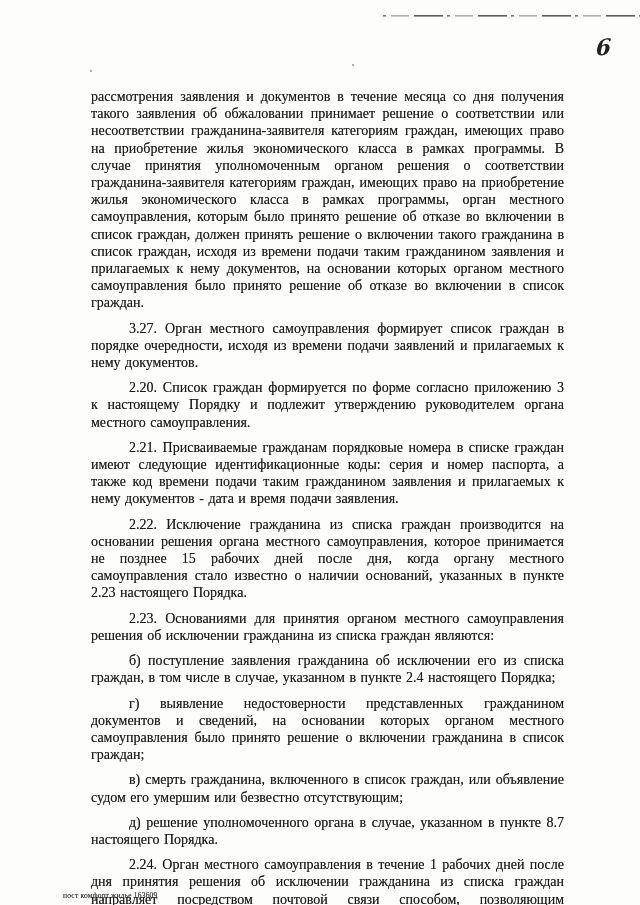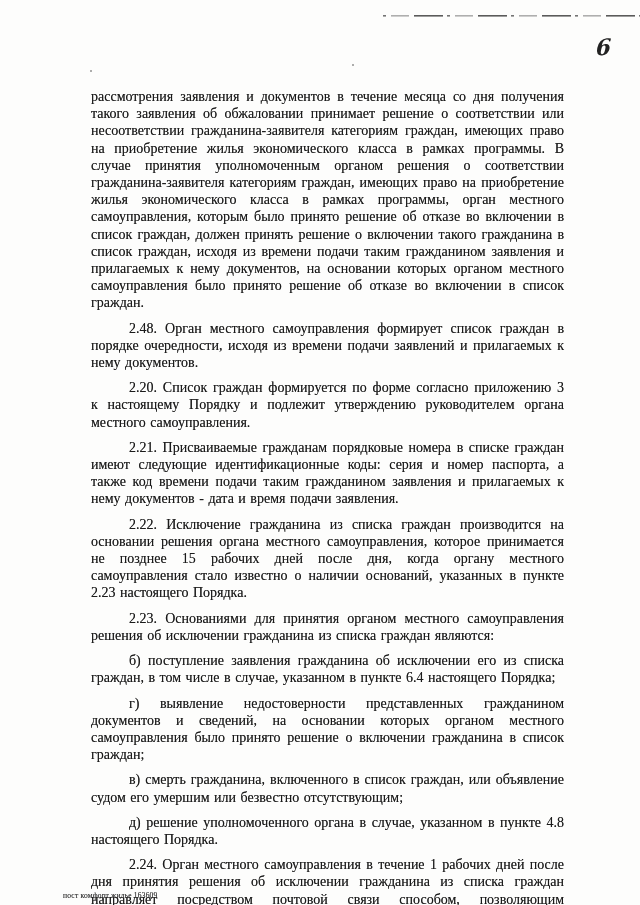--- a/index.html
+++ b/index.html
@@ -93,27 +93,27 @@
 
   <div class="scan-artifact-line"></div>
   <div class="scan-speck speck-1"></div>
   <div class="scan-speck speck-2"></div>
   <div class="scan-speck speck-3"></div>
 
   <div class="page-number">6</div>
 
   <div class="body-text">
     <p class="no-indent">рассмотрения заявления и документов в течение месяца со дня получения такого заявления об обжаловании принимает решение о соответствии или несоответствии гражданина-заявителя категориям граждан, имеющих право на приобретение жилья экономического класса в рамках программы. В случае принятия уполномоченным органом решения о соответствии гражданина-заявителя категориям граждан, имеющих право на приобретение жилья экономического класса в рамках программы, орган местного самоуправления, которым было принято решение об отказе во включении в список граждан, должен принять решение о включении такого гражданина в список граждан, исходя из времени подачи таким гражданином заявления и прилагаемых к нему документов, на основании которых органом местного самоуправления было принято решение об отказе во включении в список граждан.</p>
-    <p>2.48. Орган местного самоуправления формирует список граждан в порядке очередности, исходя из времени подачи заявлений и прилагаемых к нему документов.</p>
+    <p>3.27. Орган местного самоуправления формирует список граждан в порядке очередности, исходя из времени подачи заявлений и прилагаемых к нему документов.</p>
     <p>2.20. Список граждан формируется по форме согласно приложению 3 к настоящему Порядку и подлежит утверждению руководителем органа местного самоуправления.</p>
     <p>2.21. Присваиваемые гражданам порядковые номера в списке граждан имеют следующие идентификационные коды: серия и номер паспорта, а также код времени подачи таким гражданином заявления и прилагаемых к нему документов - дата и время подачи заявления.</p>
     <p>2.22. Исключение гражданина из списка граждан производится на основании решения органа местного самоуправления, которое принимается не позднее 15 рабочих дней после дня, когда органу местного самоуправления стало известно о наличии оснований, указанных в пункте 2.23 настоящего Порядка.</p>
     <p>2.23. Основаниями для принятия органом местного самоуправления решения об исключении гражданина из списка граждан являются:</p>
-    <p>б) поступление заявления гражданина об исключении его из списка граждан, в том числе в случае, указанном в пункте 6.4 настоящего Порядка;</p>
+    <p>б) поступление заявления гражданина об исключении его из списка граждан, в том числе в случае, указанном в пункте 2.4 настоящего Порядка;</p>
     <p>г) выявление недостоверности представленных гражданином документов и сведений, на основании которых органом местного самоуправления было принято решение о включении гражданина в список граждан;</p>
     <p>в) смерть гражданина, включенного в список граждан, или объявление судом его умершим или безвестно отсутствующим;</p>
-    <p>д) решение уполномоченного органа в случае, указанном в пункте 4.8 настоящего Порядка.</p>
+    <p>д) решение уполномоченного органа в случае, указанном в пункте 8.7 настоящего Порядка.</p>
     <p>2.24. Орган местного самоуправления в течение 1 рабочих дней после дня принятия решения об исключении гражданина из списка граждан направляет посредством почтовой связи способом, позволяющим подтвердить факт и дату оповещения, по адресу, указанному гражданином-</p>
   </div>
 
   <div class="footer-code">пост комфорт жилье 163609</div>
 
 </div>
 
 </body></html>

